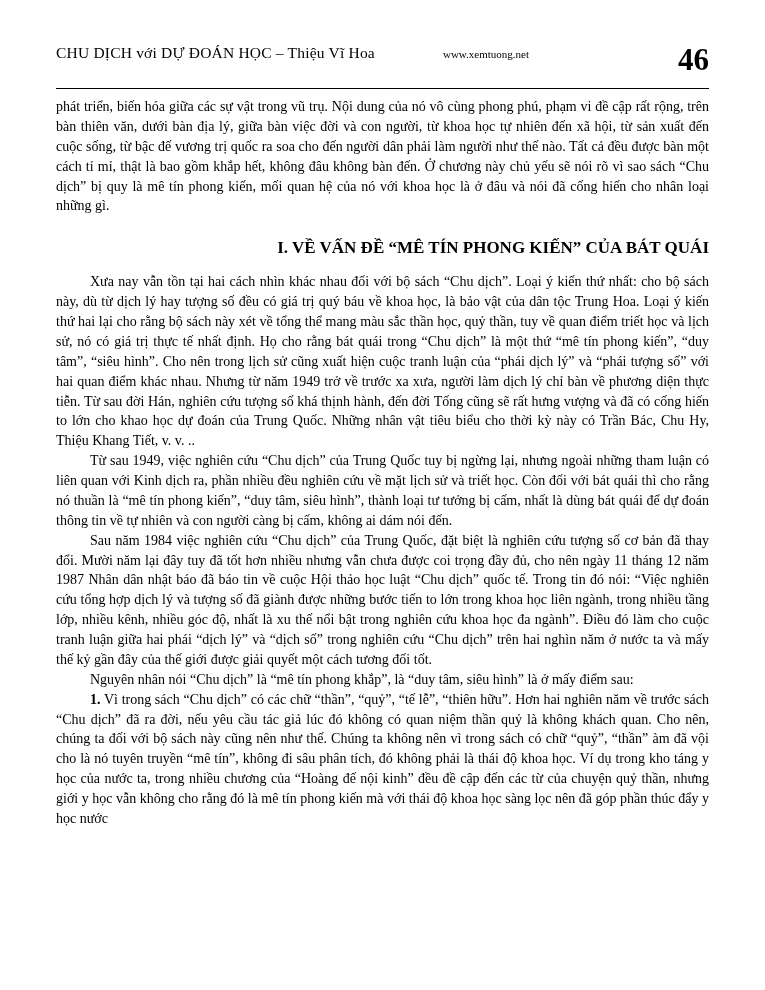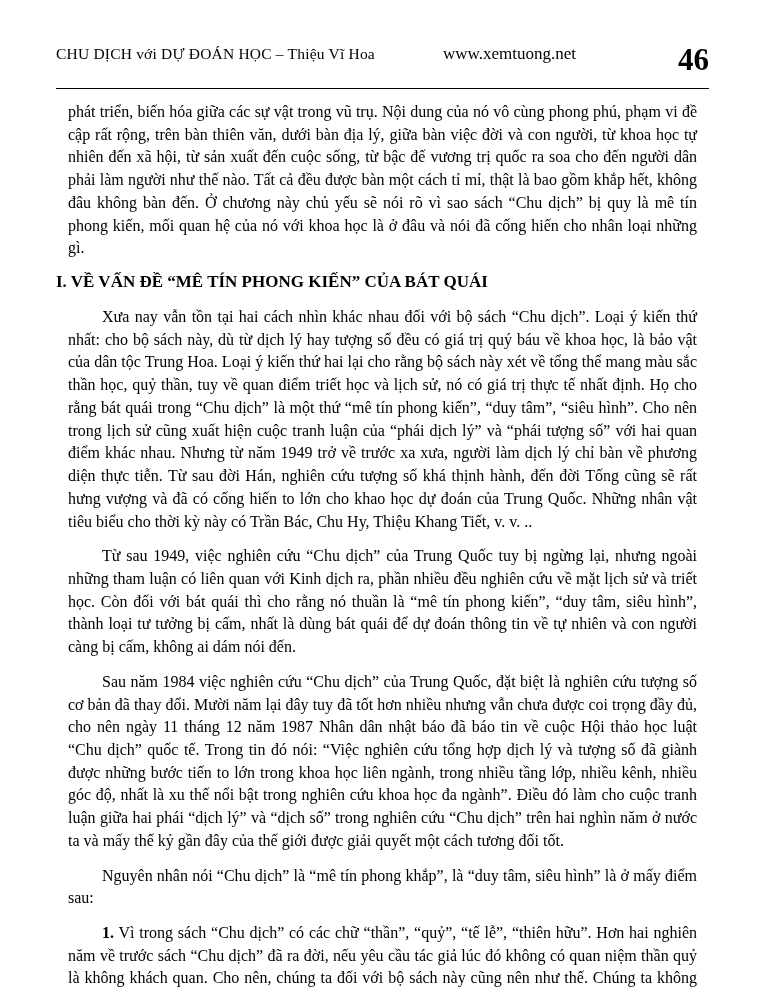--- a/index.html
+++ b/index.html
@@ -28,51 +28,51 @@
     display: flex;
     align-items: baseline;
     justify-content: flex-start;
   }
   .header-title {
     font-size: 15.5px;
     letter-spacing: 0.2px;
     white-space: nowrap;
   }
   .header-url {
-    font-size: 17px;
+    font-size: 11px;
     margin-left: 68px;
     white-space: nowrap;
   }
   .page-number {
     position: absolute;
     right: 0;
     top: -2px;
     font-size: 31px;
     font-weight: bold;
   }
   .rule {
     border-top: 1.2px solid #000;
     margin-top: 2px;
     margin-bottom: 8px;
   }
   .body-text p {
-    margin: 12px;
-    font-size: 16px;
+    margin: 0;
+    font-size: 14px;
     line-height: 1.42;
     text-align: justify;
     text-justify: inter-word;
   }
   .indent {
     text-indent: 34px;
   }
   .section-heading {
-    text-align: left;
+    text-align: right;
     font-weight: bold;
     font-size: 17px;
-    margin: 12px 0 14px 0;
+    margin: 22px 0 14px 0;
   }
   .bold {
     font-weight: bold;
   }
 </style>
 </head>
 <body>
 
 <div class="page">
 

